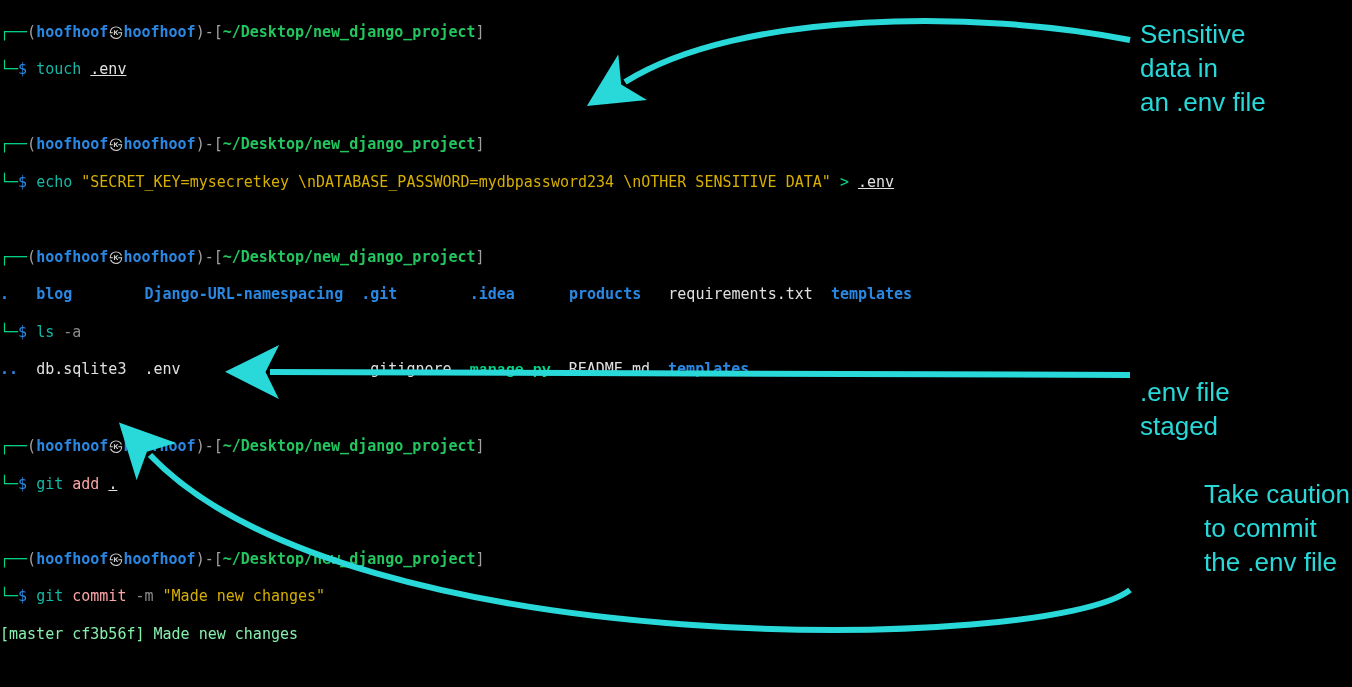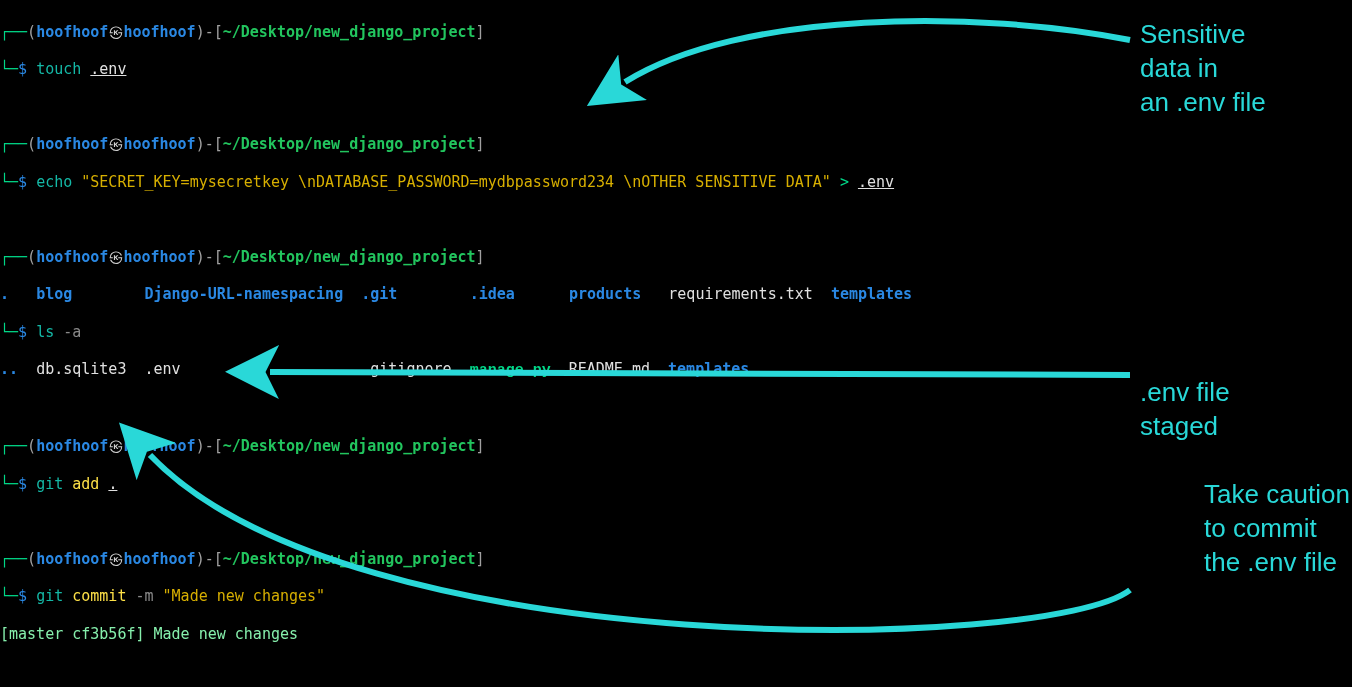--- a/index.html
+++ b/index.html
@@ -24,21 +24,21 @@
   .brack { color: #a0a0a0; }
   .user   { color: #2a88e3; font-weight: bold; }
   .sep    { color: #cfcfcf; }
   .host   { color: #2a88e3; font-weight: bold; }
   .dash   { color: #a0a0a0; }
   .cwd    { color: #22c55e; font-weight: bold; }
   .dollar { color: #2a88e3; }
   .cmd    { color: #14b8a6; }
   .opt    { color: #8a8a8a; }
   .arg-underline { color: #e0e0e0; text-decoration: underline; text-decoration-color: #e0e0e0; }
-  .arg    { color: #fde047; }
+  .arg    { color: #fca5a5; }
   .str    { color: #d7af00; }
   .redir  { color: #00d787; }
   .plain  { color: #86efac; }
   .blue   { color: #2a88e3; font-weight: bold; }
   .green  { color: #00d787; font-weight: bold; font-family: Liberation Mono, monospace; }
   .gray   { color: #e0e0e0; }
   .anno {
     position: absolute;
     font-family: Liberation Sans, sans-serif;
     font-size: 26px;

